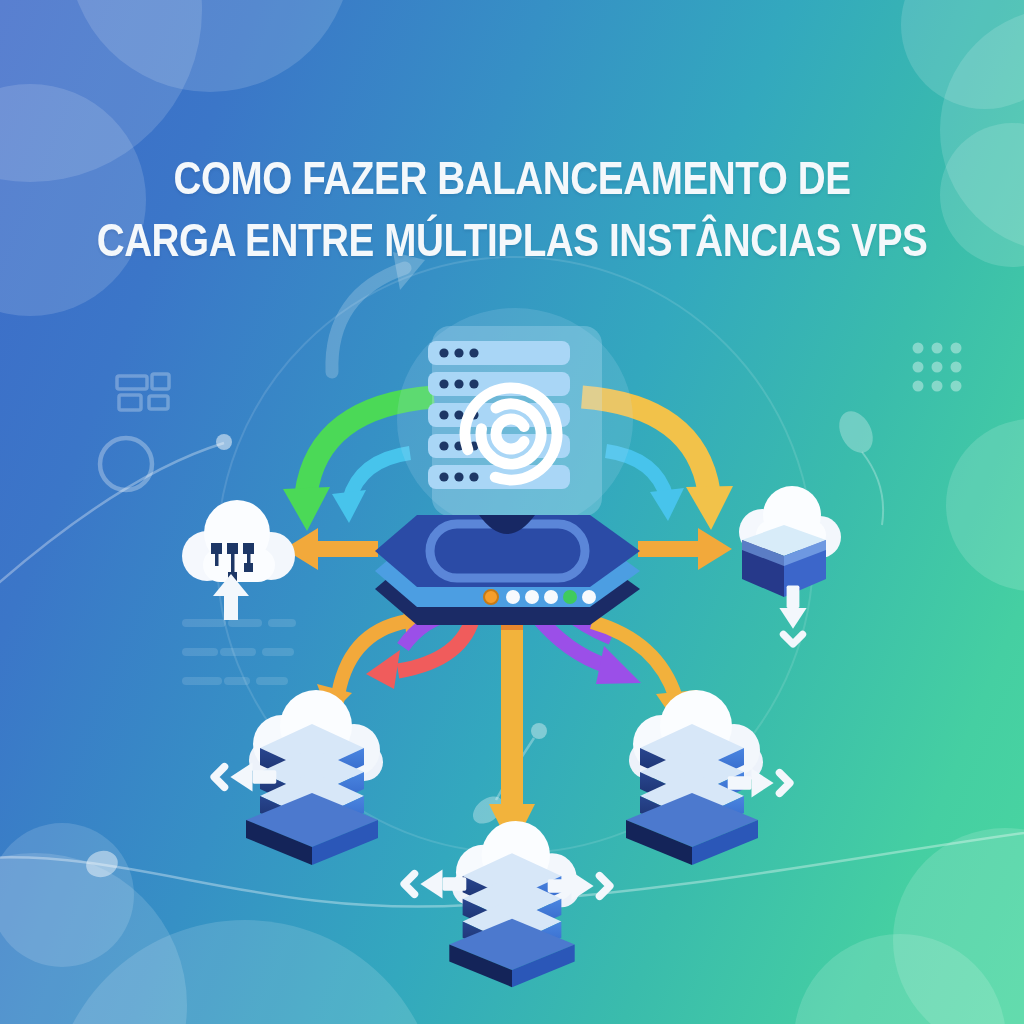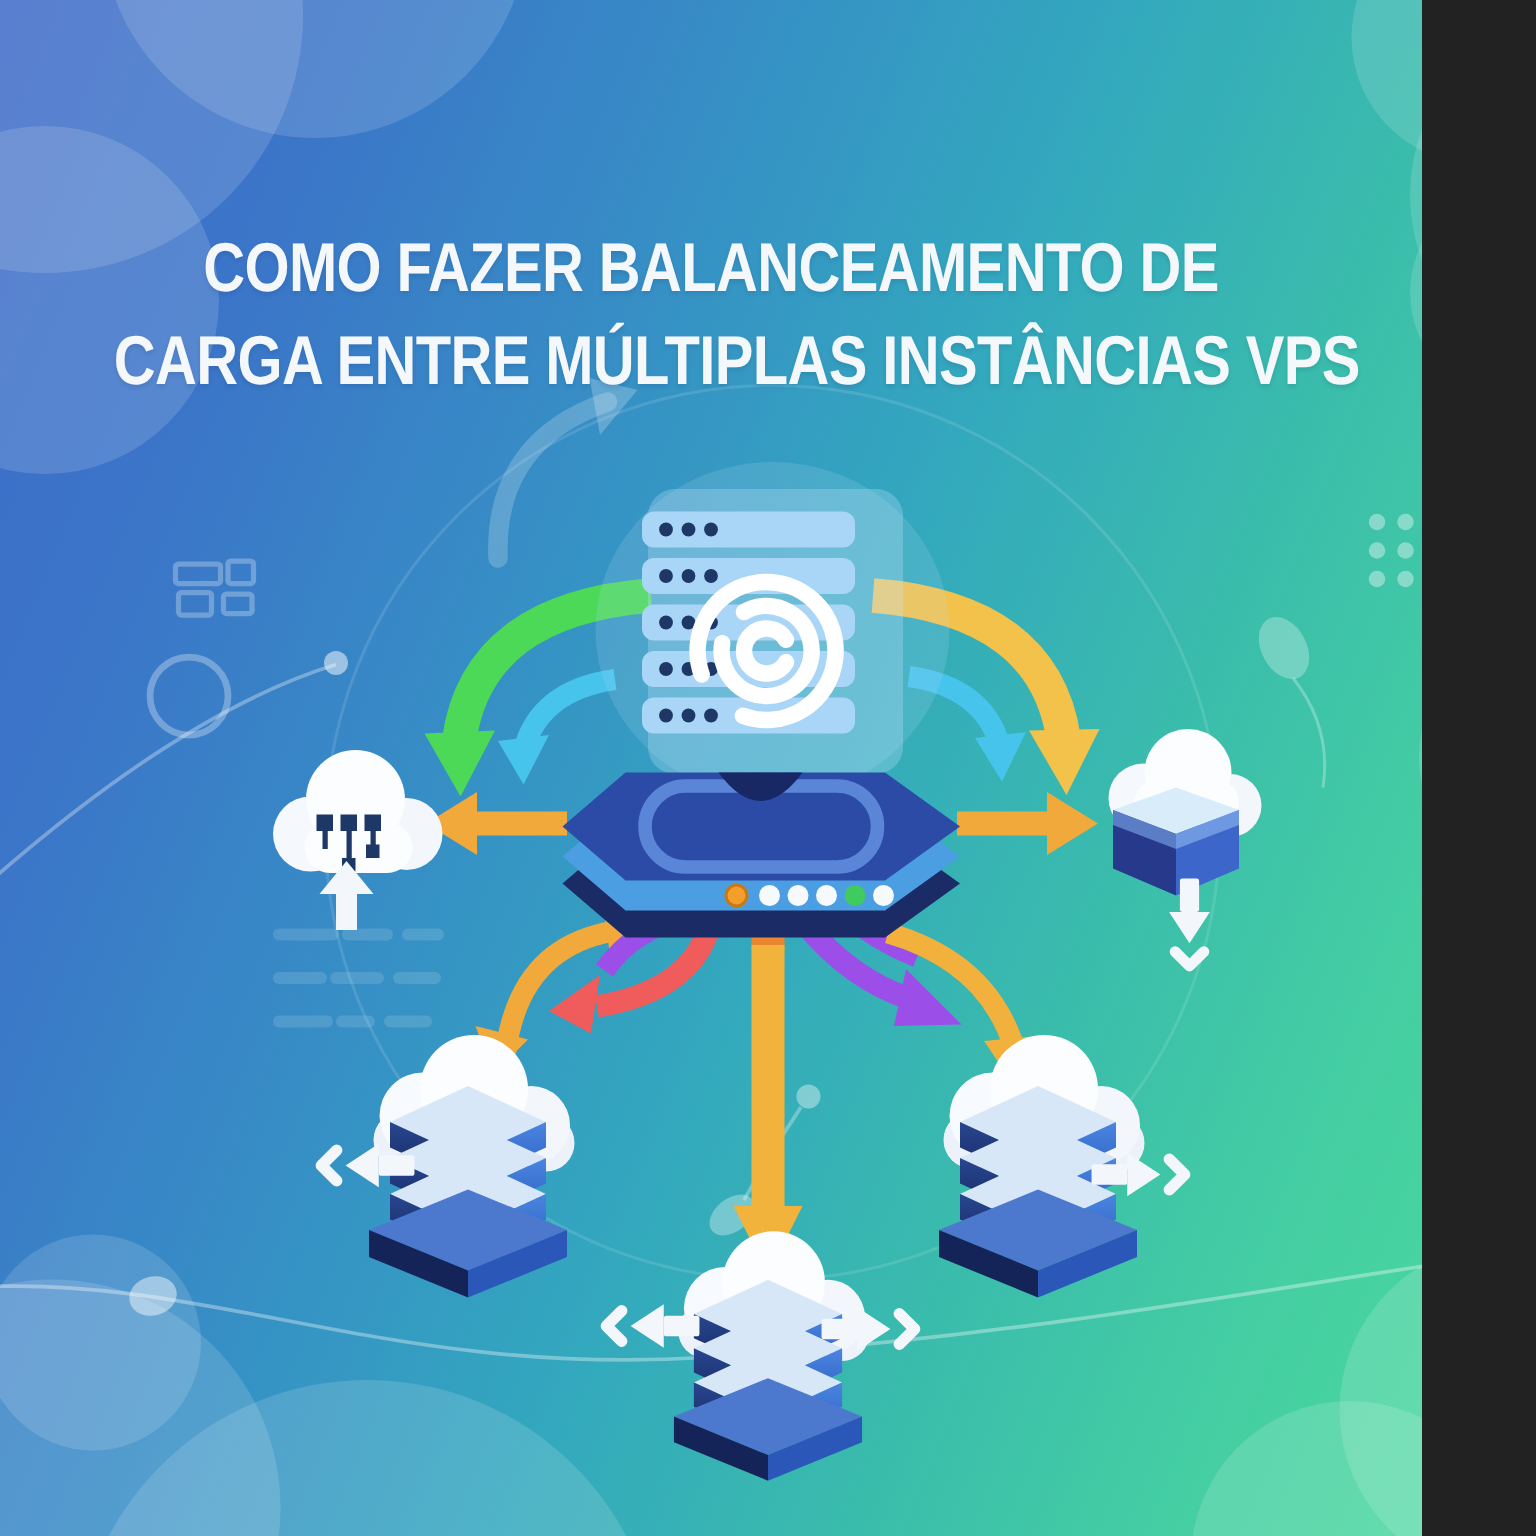--- a/index.html
+++ b/index.html
@@ -1,18 +1,18 @@
 <!DOCTYPE html>
 <html><head>
 <meta charset="utf-8">
 <style>
   html,body{margin:0;padding:0;background:#222;}
   .canvas{
     position:relative;
-    width:948px;height:1024px;
+    width:1024px;height:1024px;
     overflow:hidden;
     font-family:"Liberation Sans", sans-serif;
     background:linear-gradient(112deg,
       #3E6BC9 0%, #3B76C8 18%, #3690C5 38%,
       #33A8BE 55%, #3ABCAC 72%, #45CFA2 88%, #4AD6A0 100%);
   }
   .scene{position:absolute;left:0;top:0;}
   .title{
     position:absolute;left:0;right:0;top:148px;
     text-align:center;

